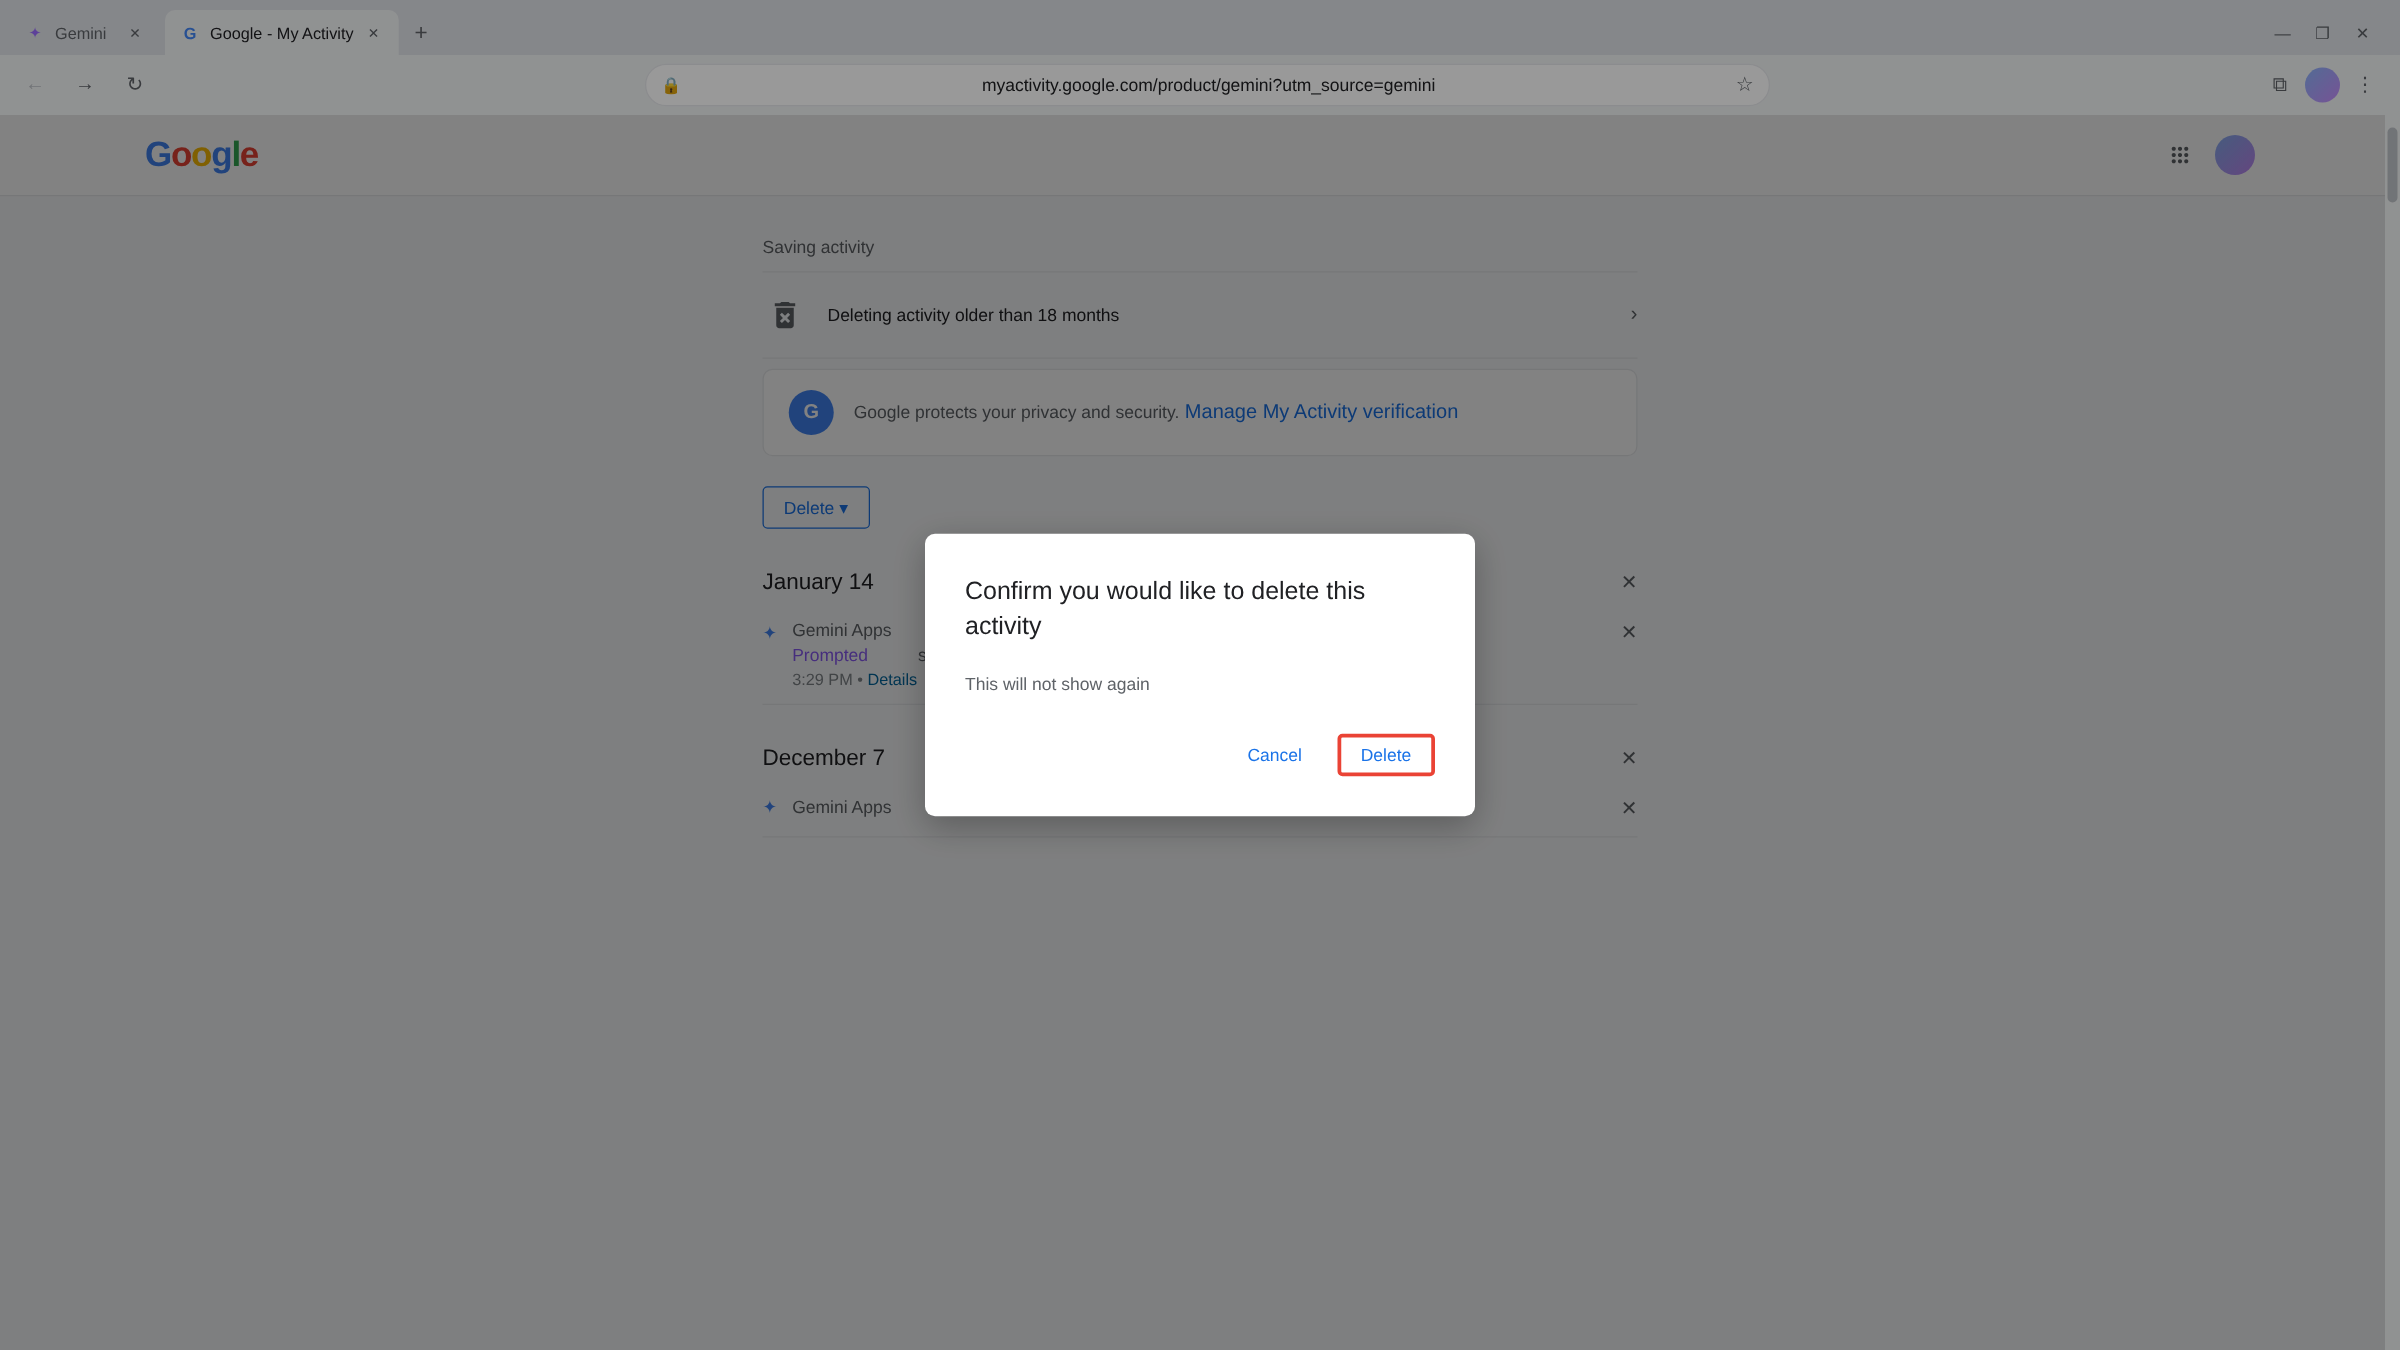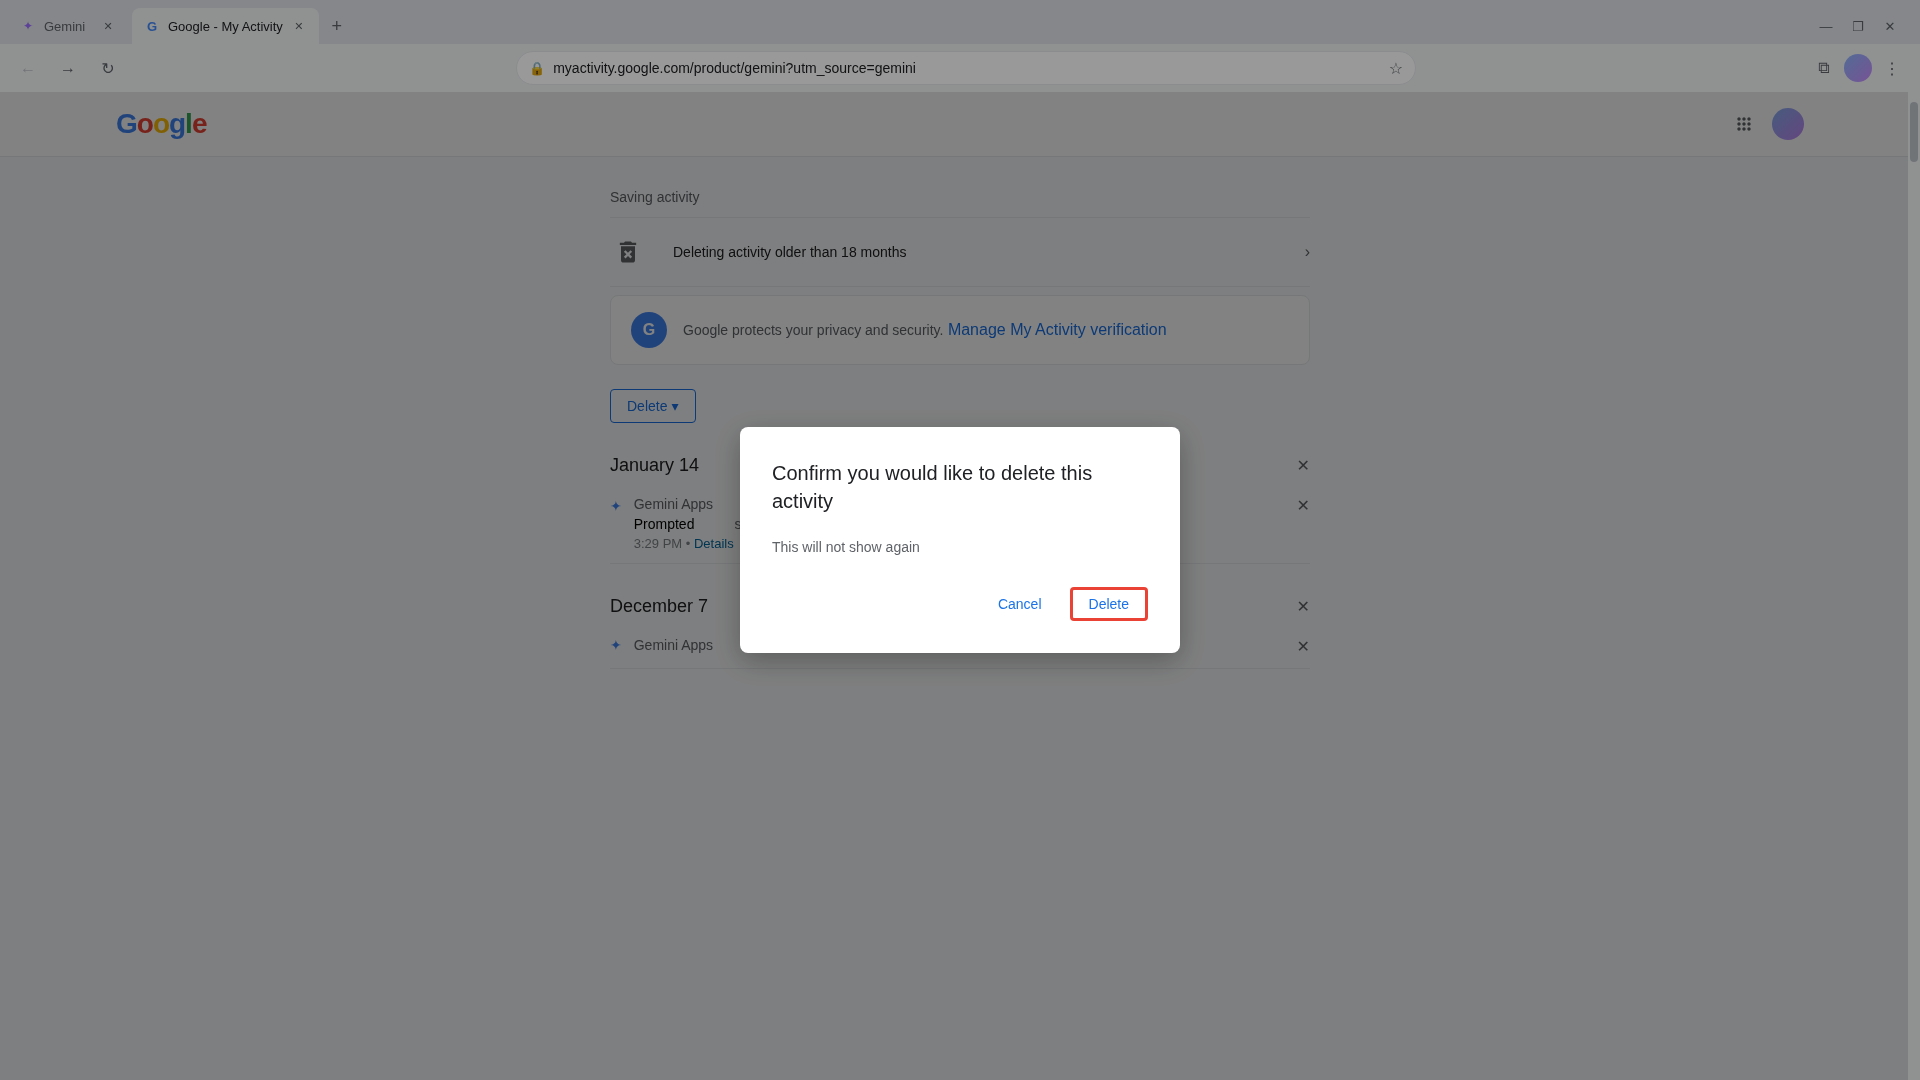--- a/index.html
+++ b/index.html
@@ -154,20 +154,21 @@
 
     .address-bar-icon {
       font-size: 13px;
       color: #5f6368;
     }
 
     .address-bar-url {
       flex: 1;
       font-size: 14px;
       color: #202124;
+      text-align: center;
     }
 
     .address-bar-right {
       display: flex;
       align-items: center;
       gap: 4px;
     }
 
     .toolbar-icons {
       display: flex;
@@ -486,21 +487,21 @@
       <div class="profile-avatar" style="width:32px;height:32px;background:linear-gradient(135deg,#8ab4f8 0%,#c58af9 100%);border-radius:50%;"></div>
     </div>
   </div>
 
   <div class="page-body">
 
     <div style="padding: 12px 0; border-bottom: 1px solid #e8eaed; color: #5f6368; font-size: 14px;">
       <span>Saving activity</span>
     </div>
 
-    <div class="section-item" style="padding: 16px 0; border-bottom: 1px solid #e8eaed; gap: 11px;">
+    <div class="section-item" style="padding: 16px 0; border-bottom: 1px solid #e8eaed;">
       <div class="section-item-icon">
         <svg width="28" height="28" viewBox="0 0 24 24" fill="#5f6368">
           <path d="M6 19c0 1.1.9 2 2 2h8c1.1 0 2-.9 2-2V7H6v12zm2.46-7.12l1.41-1.41L12 12.59l2.12-2.12 1.41 1.41L13.41 14l2.12 2.12-1.41 1.41L12 15.41l-2.12 2.12-1.41-1.41L10.59 14l-2.13-2.12zM15.5 4l-1-1h-5l-1 1H5v2h14V4z"></path>
         </svg>
       </div>
       <span class="section-item-text">Deleting activity older than 18 months</span>
       <span class="section-item-chevron">›</span>
     </div>
 
     <div class="privacy-notice" style="border: 1px solid #e8eaed; margin-top: 8px; margin-bottom: 8px;">
@@ -523,21 +524,21 @@
         <span>January 14</span>
         <span class="close-x">✕</span>
       </div>
 
       <div style="display:flex; align-items:flex-start; padding: 12px 0; border-bottom: 1px solid #e8eaed;">
         <div style="display:flex; align-items:flex-start; flex:1; gap:12px;">
           <span class="gemini-star" style="margin-top:2px;">✦</span>
           <div>
             <div style="font-size:14px; color:#5f6368; margin-bottom:4px;">Gemini Apps</div>
             <div style="display:flex; gap: 40px; align-items: baseline;">
-              <span style="font-size:14px; font-weight:500; color:#000000;">Prompted</span>
+              <span style="font-size:14px; font-weight:500; color:#8b5cf6;">Prompted</span>
               <span style="font-size:14px; color:#5f6368;">summarize the video into bullet points</span>
             </div>
             <div style="font-size:13px; color:#80868b; margin-top:4px;">
               <span>3:29 PM</span>
               <span> • </span>
               <a style="color:#0369a1;text-decoration:none;cursor:pointer;">Details</a>
             </div>
           </div>
         </div>
         <span class="close-x">✕</span>

